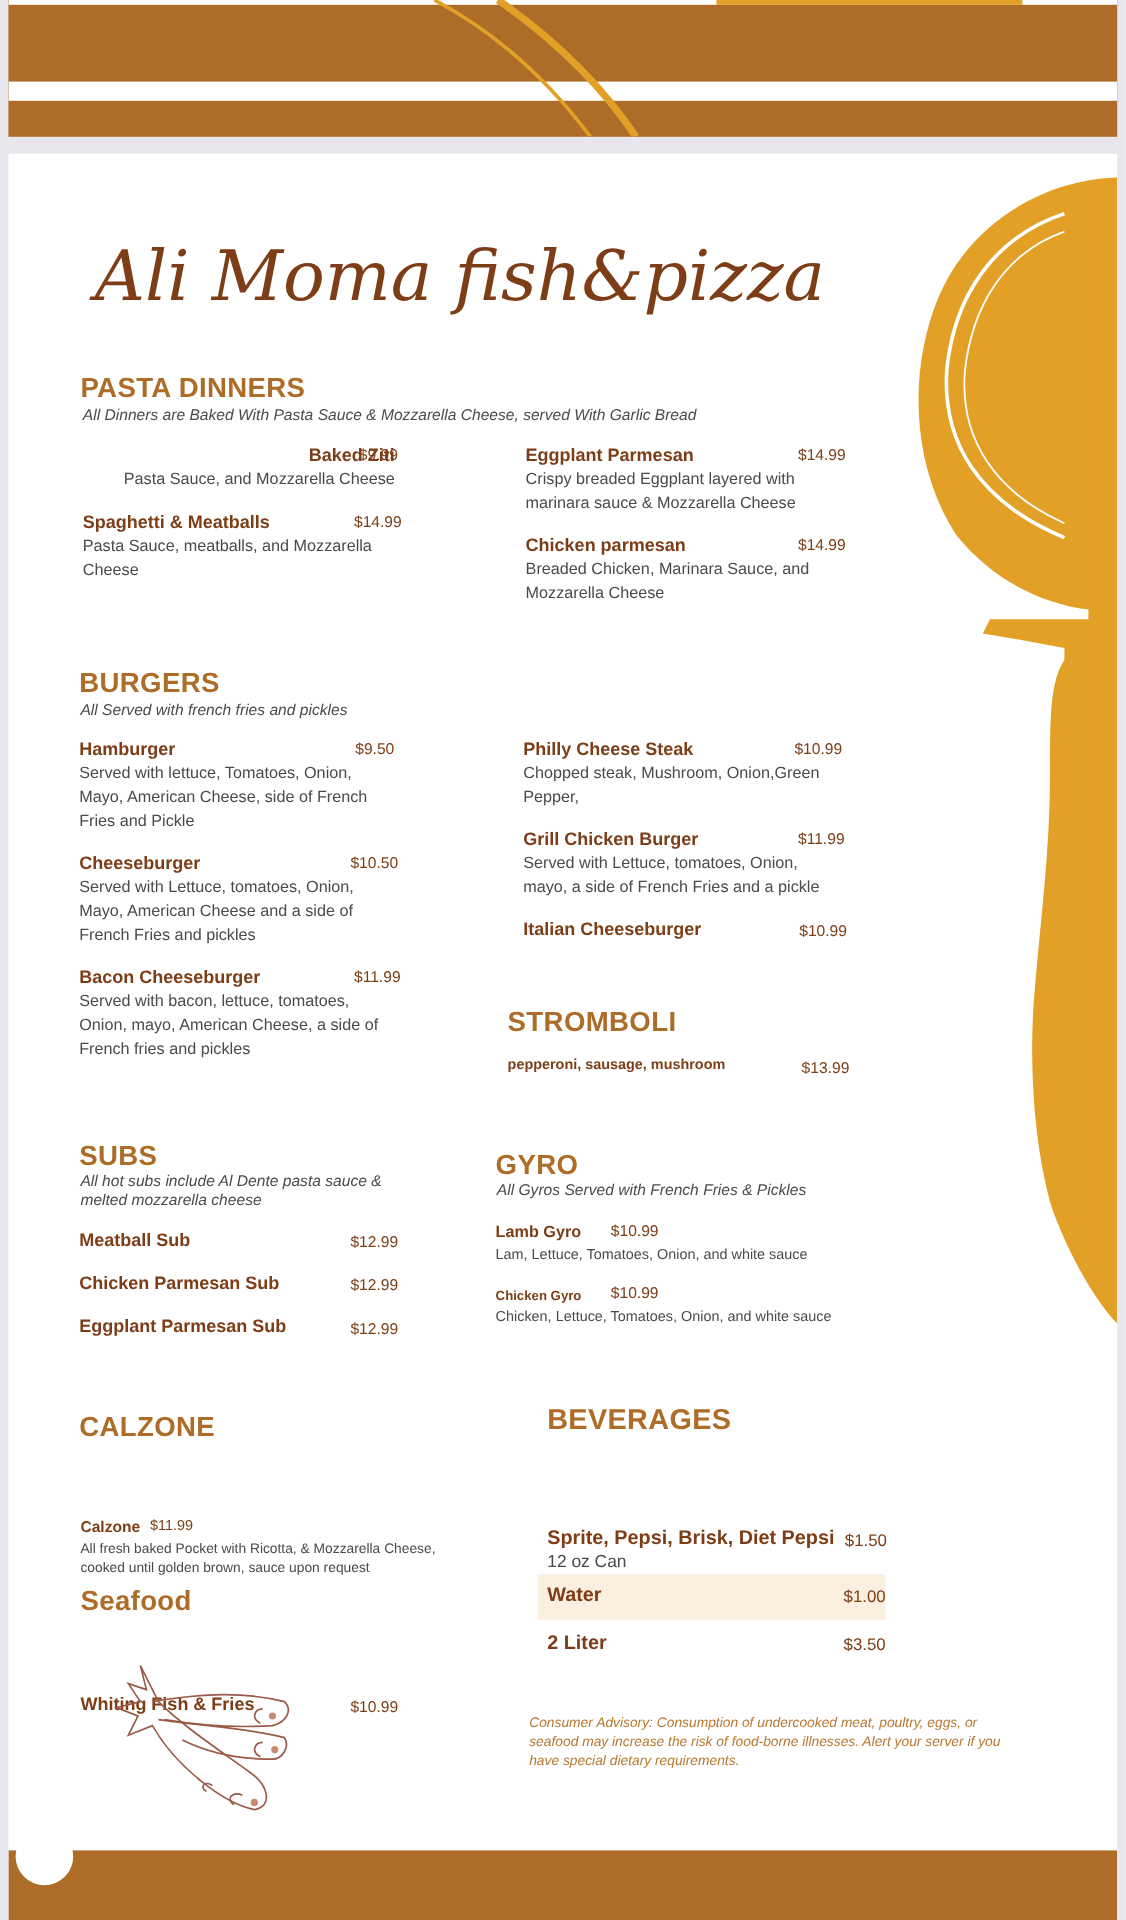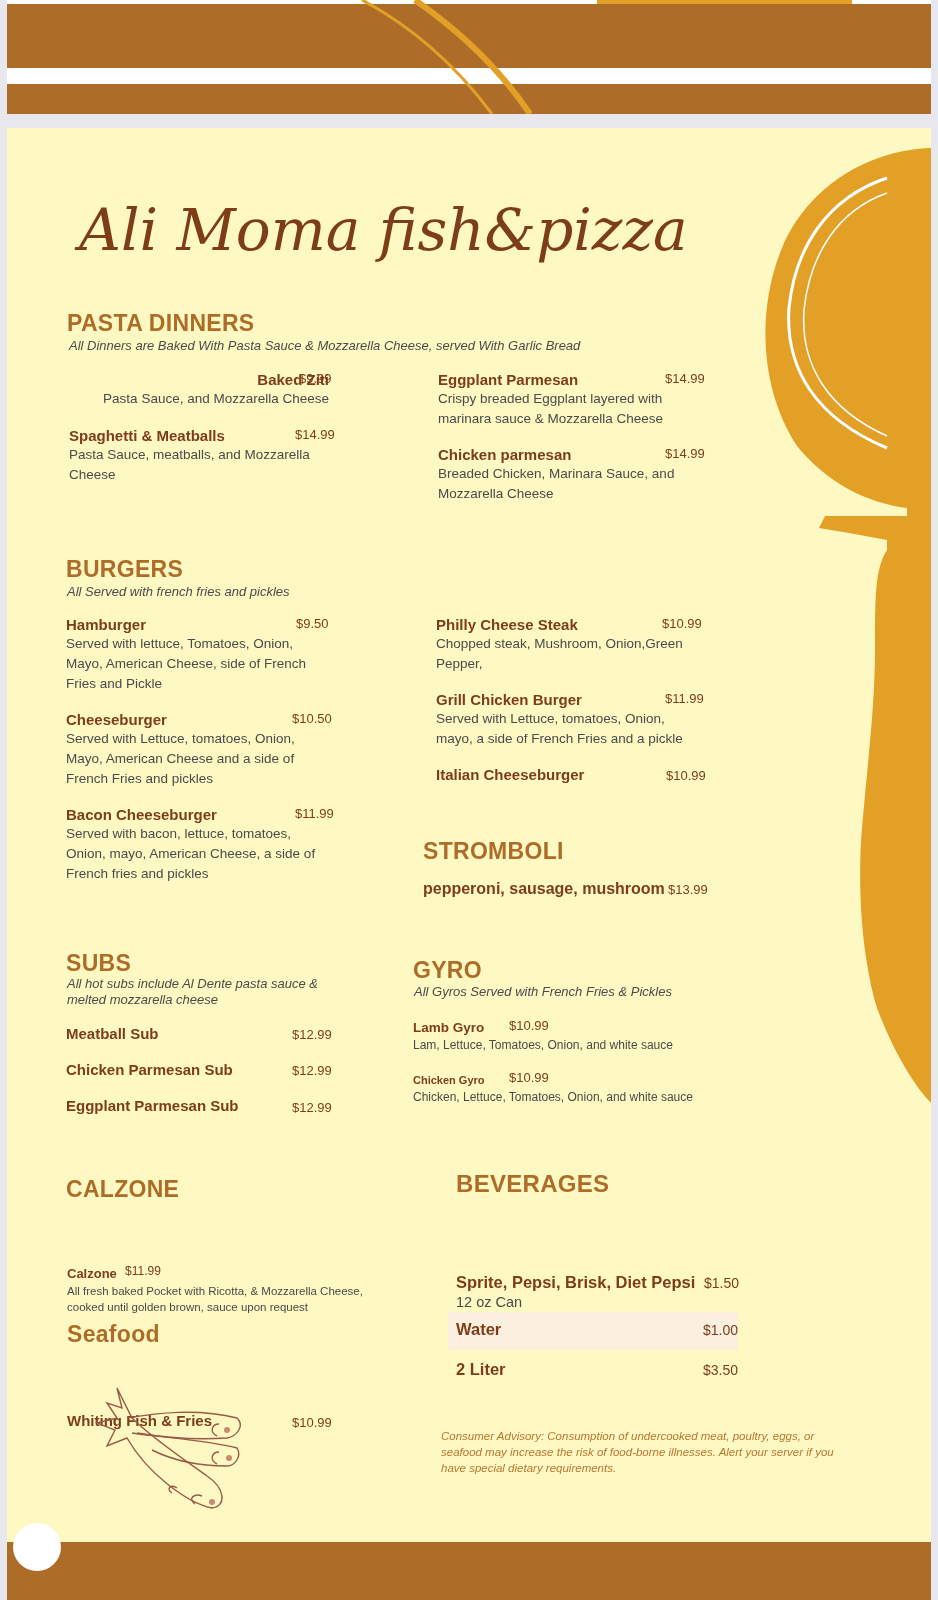--- a/index.html
+++ b/index.html
@@ -5,21 +5,21 @@
   * { box-sizing: border-box; margin: 0; padding: 0; }
   html, body { width: 938px; height: 1600px; overflow: hidden; background: #e8e7ee; }
   body { position: relative; font-family: "Liberation Sans", sans-serif; }
 
   .top-band { position: absolute; left: 7px; top: 0; width: 924px; height: 114px; overflow: hidden; background: #ad6d28; }
   .top-band .white-strip { position: absolute; left: 0; top: 68px; width: 100%; height: 16px; background: #fff; }
   .top-band .top-edge { position: absolute; left: 0; top: 0; width: 100%; height: 4px; background: #fff; }
   .top-band .gold-bar { position: absolute; left: 590px; top: 0; width: 255px; height: 4px; background: #e3a027; }
   .top-band svg { position: absolute; left: 0; top: 0; }
 
-  .page { position: absolute; left: 7px; top: 128px; width: 924px; height: 1472px; background: #fef9c3; overflow: hidden; }
+  .page { position: absolute; left: 7px; top: 128px; width: 924px; height: 1472px; background: #ffffff; overflow: hidden; }
   .page .bottom-band { position: absolute; left: 0; top: 1414px; width: 100%; height: 60px; background: #ad6d28; }
   .page .bottom-notch { position: absolute; left: 6px; top: 1395px; width: 48px; height: 48px; background: #fff; border-radius: 50%; }
   .deco { position: absolute; left: 0; top: 0; pointer-events: none; }
 
   .title { position: absolute; left: 72px; top: 68px; font-family: "DejaVu Serif", serif; font-style: italic; font-size: 58px; color: #7d3d17; letter-spacing: 0px; white-space: nowrap; }
 
   .sec-title { position: absolute; font-family: "Liberation Sans", sans-serif; font-weight: bold; color: #ad6d28; font-size: 23px; letter-spacing: 0.3px; white-space: nowrap; }
   .sec-note { position: absolute; font-family: "Liberation Sans", sans-serif; font-style: italic; color: #4a4a4a; font-size: 13px; line-height: 16px; }
 
   .item { position: absolute; }
@@ -110,21 +110,21 @@
     <div class="price" style="left:229px;">$11.99</div>
     <div class="desc">Served with Lettuce, tomatoes, Onion, mayo, a side of French Fries and a pickle</div>
   </div>
   <div class="item" style="left:429px;top:638px;width:265px;">
     <div class="name">Italian Cheeseburger</div>
     <div class="price" style="left:230px;top:2px;">$10.99</div>
   </div>
 
   <div class="sec-title" style="left:416px;top:710px;">STROMBOLI</div>
   <div class="item" style="left:416px;top:752px;width:280px;">
-    <div class="name" style="font-size:16px;">pepperoni, sausage, mushroom</div>
+    <div class="name" style="font-size:12px;">pepperoni, sausage, mushroom</div>
     <div class="price" style="left:245px;top:2px;">$13.99</div>
   </div>
 
   <div class="sec-title" style="left:59px;top:822px;">SUBS</div>
   <div class="sec-note" style="left:60px;top:848px;width:275px;">All hot subs include Al Dente pasta sauce &amp; melted mozzarella cheese</div>
   <div class="item" style="left:59px;top:897px;width:265px;">
     <div class="name">Meatball Sub</div>
     <div class="price" style="left:226px;top:2px;">$12.99</div>
   </div>
   <div class="item" style="left:59px;top:933px;width:265px;">

